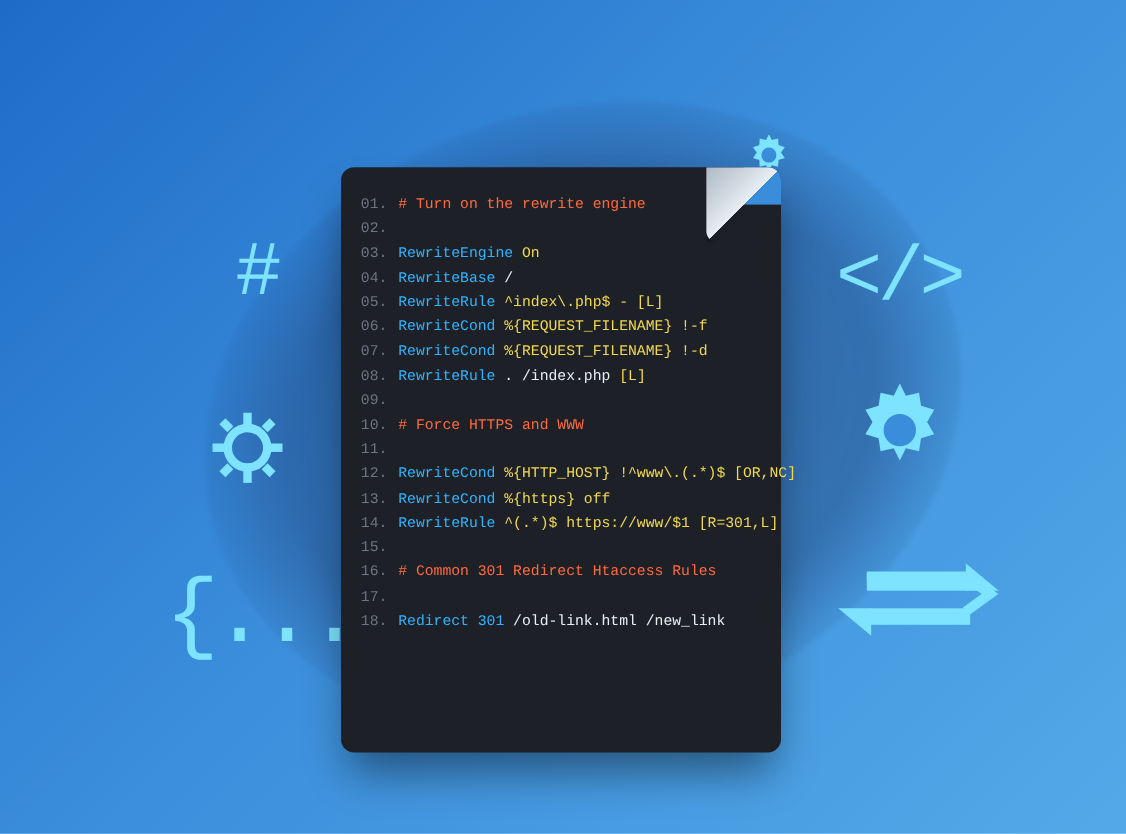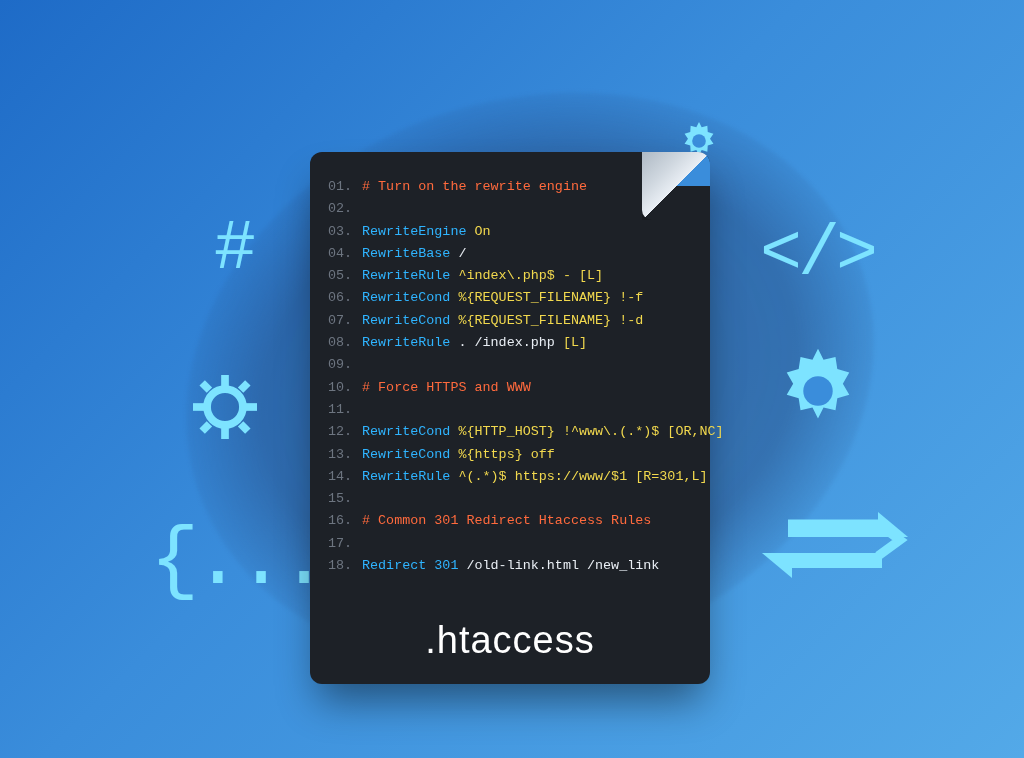--- a/index.html
+++ b/index.html
@@ -141,14 +141,13 @@
       <rect x="28" y="32" width="92" height="15" fill="#7de3ff" stroke="none"></rect>
       <polygon points="32,88 2,63 32,63" fill="#7de3ff" stroke="none"></polygon>
       <rect x="30" y="63" width="92" height="15" fill="#7de3ff" stroke="none"></rect>
     </g>
   </svg>
 </div>
 
 <div class="file">
   <div class="fold"></div>
   <div class="code" id="code-block"><div><span class="ln">01.   </span><span class="c-comment"># Turn on the rewrite engine</span></div><div><span class="ln">02.   </span></div><div><span class="ln">03.   </span><span class="c-key">RewriteEngine </span><span class="c-arg">On</span></div><div><span class="ln">04.   </span><span class="c-key">RewriteBase </span><span class="c-white">/</span></div><div><span class="ln">05.   </span><span class="c-key">RewriteRule </span><span class="c-arg">^index\.php$ - [L]</span></div><div><span class="ln">06.   </span><span class="c-key">RewriteCond </span><span class="c-arg">%{REQUEST_FILENAME} !-f</span></div><div><span class="ln">07.   </span><span class="c-key">RewriteCond </span><span class="c-arg">%{REQUEST_FILENAME} !-d</span></div><div><span class="ln">08.   </span><span class="c-key">RewriteRule </span><span class="c-white">. /index.php </span><span class="c-arg">[L]</span></div><div><span class="ln">09.   </span></div><div><span class="ln">10.   </span><span class="c-comment"># Force HTTPS and WWW</span></div><div><span class="ln">11.   </span></div><div><span class="ln">12.   </span><span class="c-key">RewriteCond </span><span class="c-arg">%{HTTP_HOST} !^www\.(.*)$ [OR,NC]</span></div><div><span class="ln">13.   </span><span class="c-key">RewriteCond </span><span class="c-arg">%{https} off</span></div><div><span class="ln">14.   </span><span class="c-key">RewriteRule </span><span class="c-arg">^(.*)$ https://www/$1 [R=301,L]</span></div><div><span class="ln">15.   </span></div><div><span class="ln">16.   </span><span class="c-comment"># Common 301 Redirect Htaccess Rules</span></div><div><span class="ln">17.   </span></div><div><span class="ln">18.   </span><span class="c-key">Redirect 301 </span><span class="c-white">/old-link.html /new_link</span></div></div>
-  <div class="file-title">.htaccess</div>
 </div>
 
 </body></html>

